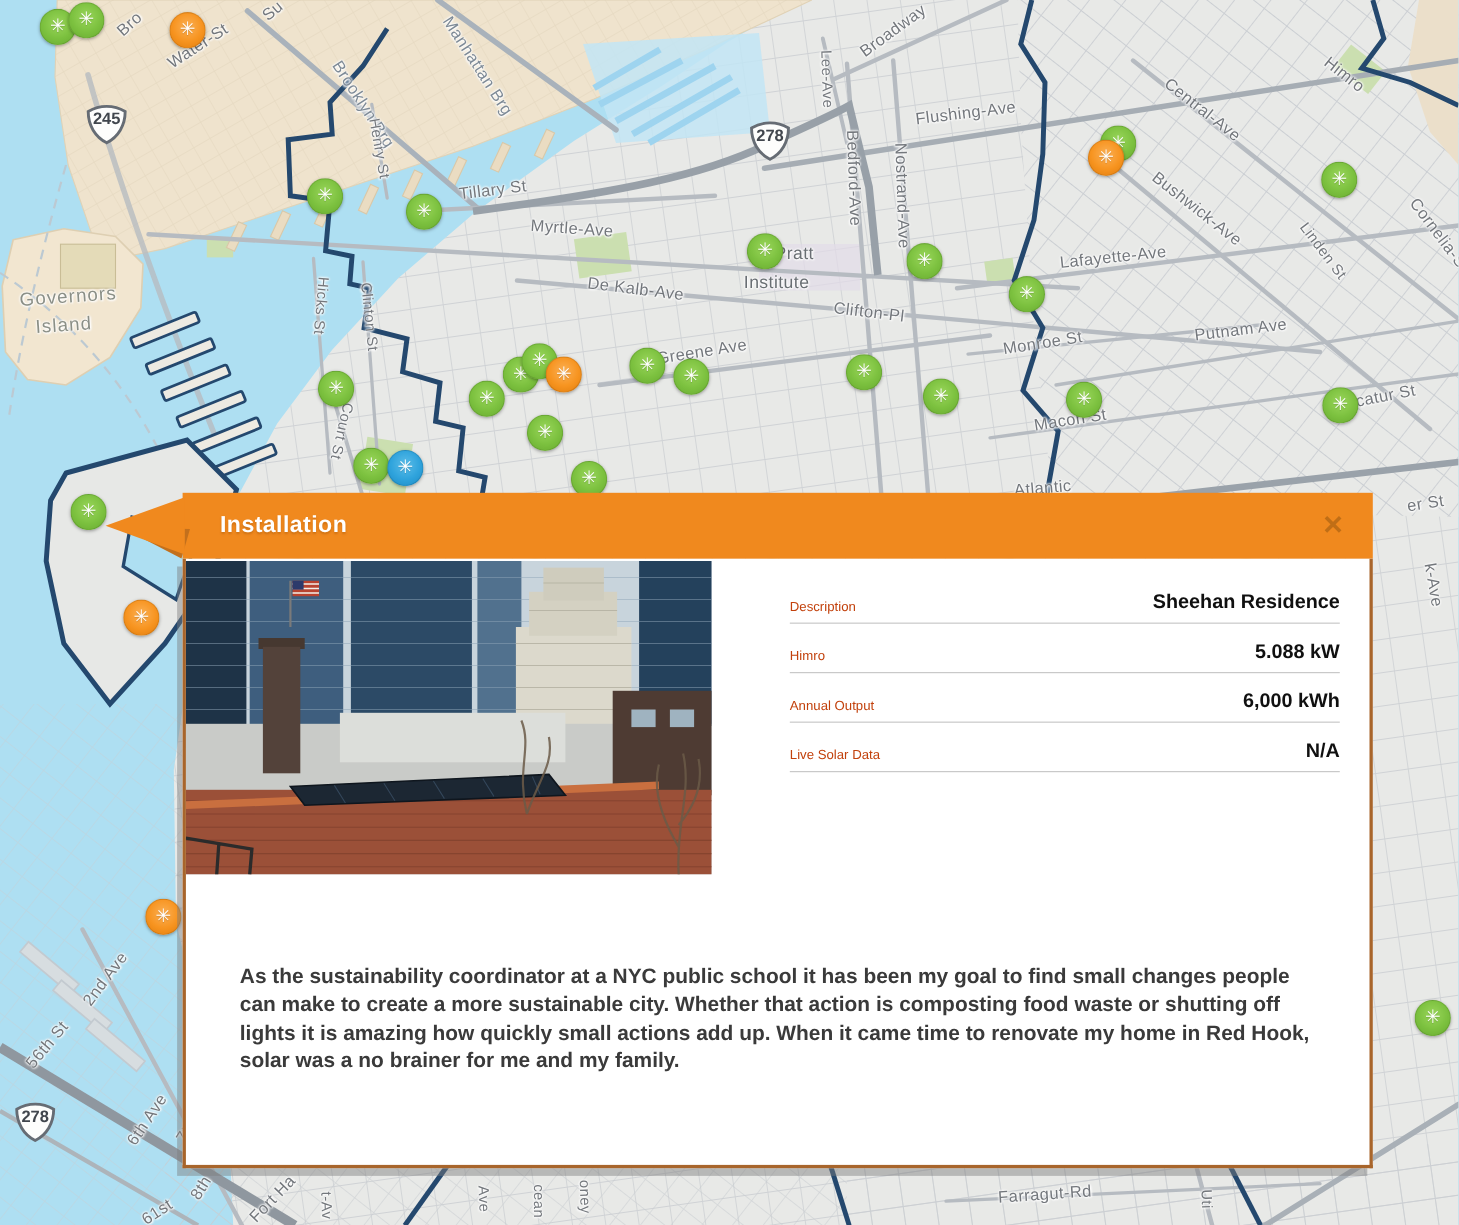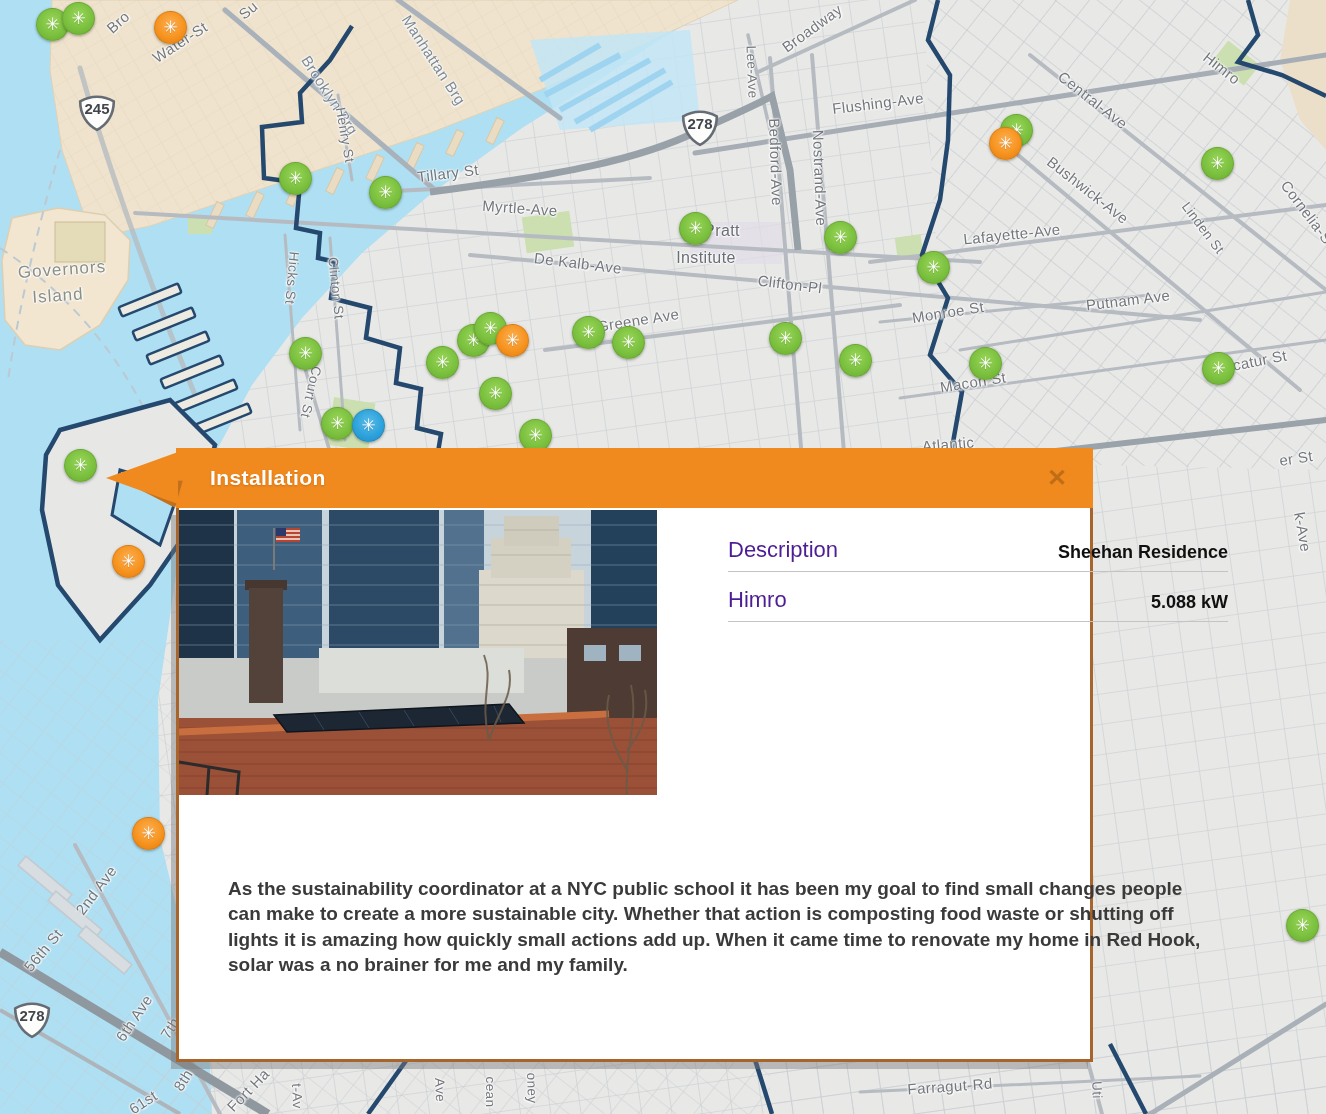--- a/index.html
+++ b/index.html
@@ -26,38 +26,38 @@
   .marker{position:absolute;width:31px;height:31px;margin:-16px 0 0 -16px;border-radius:50%;
           display:flex;align-items:center;justify-content:center;
           box-shadow:0 1px 3px rgba(0,0,0,.35);border:1px solid rgba(0,0,0,.10)}
   .marker.green{background:radial-gradient(circle at 50% 40%,#9AD65B 0%,#7CC13F 55%,#68AB30 100%)}
   .marker.orange{background:radial-gradient(circle at 50% 40%,#FBB055 0%,#F79420 55%,#E17D0C 100%)}
   .marker.blue{background:radial-gradient(circle at 50% 40%,#5BBDE9 0%,#2FA3DC 55%,#1E8CC6 100%)}
   .sun{font-family:"DejaVu Sans",sans-serif;color:#fff;font-size:17px;line-height:1;
        text-shadow:0 1px 1px rgba(0,0,0,.18)}
 
   
-  #popup{position:absolute;left:176px;top:448px;width:917px;z-index:9}
+  #popup{position:absolute;left:166px;top:448px;width:1082px;z-index:9}
   #popup-header{position:relative;height:60px;background:#F0891E}
   #popup-title{margin-left:34px;line-height:60px;color:#fff;font-size:21px;font-weight:bold;
                letter-spacing:.4px;text-shadow:0 1px 2px rgba(140,70,0,.35)}
   #popup-close{position:absolute;right:26px;top:0;line-height:60px;color:#C06E16;font-size:24px;
                font-weight:bold;cursor:pointer}
   .pointer{position:absolute;left:-70px;top:4px;width:0;height:0;border-style:solid;
            border-width:26px 72px 26px 0;border-color:transparent #F0891E transparent transparent}
   .pointer-shadow{position:absolute;left:-56px;top:24px;width:0;height:0;border-style:solid;
            border-width:16px 60px 12px 0;border-color:transparent #C3701C transparent transparent;
            transform:rotate(16deg)}
   #popup-body{position:relative;background:#fff;border:3px solid #A8652B;border-top:none;height:554px;
               box-sizing:border-box;box-shadow:-5px 7px 0 rgba(124,124,124,.45)}
   #photo{position:absolute;left:0;top:2px;width:478px;height:285px;display:block}
   #details{position:absolute;left:549px;top:14px;width:500px}
   .drow{display:flex;justify-content:space-between;align-items:flex-end;
         padding:15px 0 8px;border-bottom:1px solid #C4C4C4}
-  .dlabel{font-size:22px;color:#4c1d95}
+  .dlabel{font-size:12px;color:#c2410c}
   .dvalue{font-size:18px;font-weight:bold;color:#101010}
   #testimonial{position:absolute;left:49px;top:368px;width:1000px}
   .t-head{font-size:19px;font-weight:bold;color:#333;padding-bottom:8px;border-bottom:1px solid #CFCFCF;
           margin-bottom:9px}
   .t-body{font-size:19px;font-weight:bold;color:#3A3A3A;line-height:1.33;width:985px;margin:0}
 </style>
 </head>
 <body>
 
 <div id="stage">
@@ -405,20 +405,28 @@
 
       <div id="details">
         <div class="drow">
           <span class="dlabel">Description</span>
           <span class="dvalue">Sheehan Residence</span>
         </div>
         <div class="drow">
           <span class="dlabel">Himro</span>
           <span class="dvalue">5.088 kW</span>
         </div>
+        <div class="drow">
+          <span class="dlabel">Annual Output</span>
+          <span class="dvalue">6,000 kWh</span>
+        </div>
+        <div class="drow">
+          <span class="dlabel">Live Solar Data</span>
+          <span class="dvalue">N/A</span>
+        </div>
       </div>
 
       <div id="testimonial">
         <p class="t-body">As the sustainability coordinator at a NYC public school it has been my goal to find small changes people can make to create a more sustainable city. Whether that action is composting food waste or shutting off lights it is amazing how quickly small actions add up. When it came time to renovate my home in Red Hook, solar was a no brainer for me and my family.</p>
       </div>
     </div>
   </div>
 </div>
 
 </body></html>

